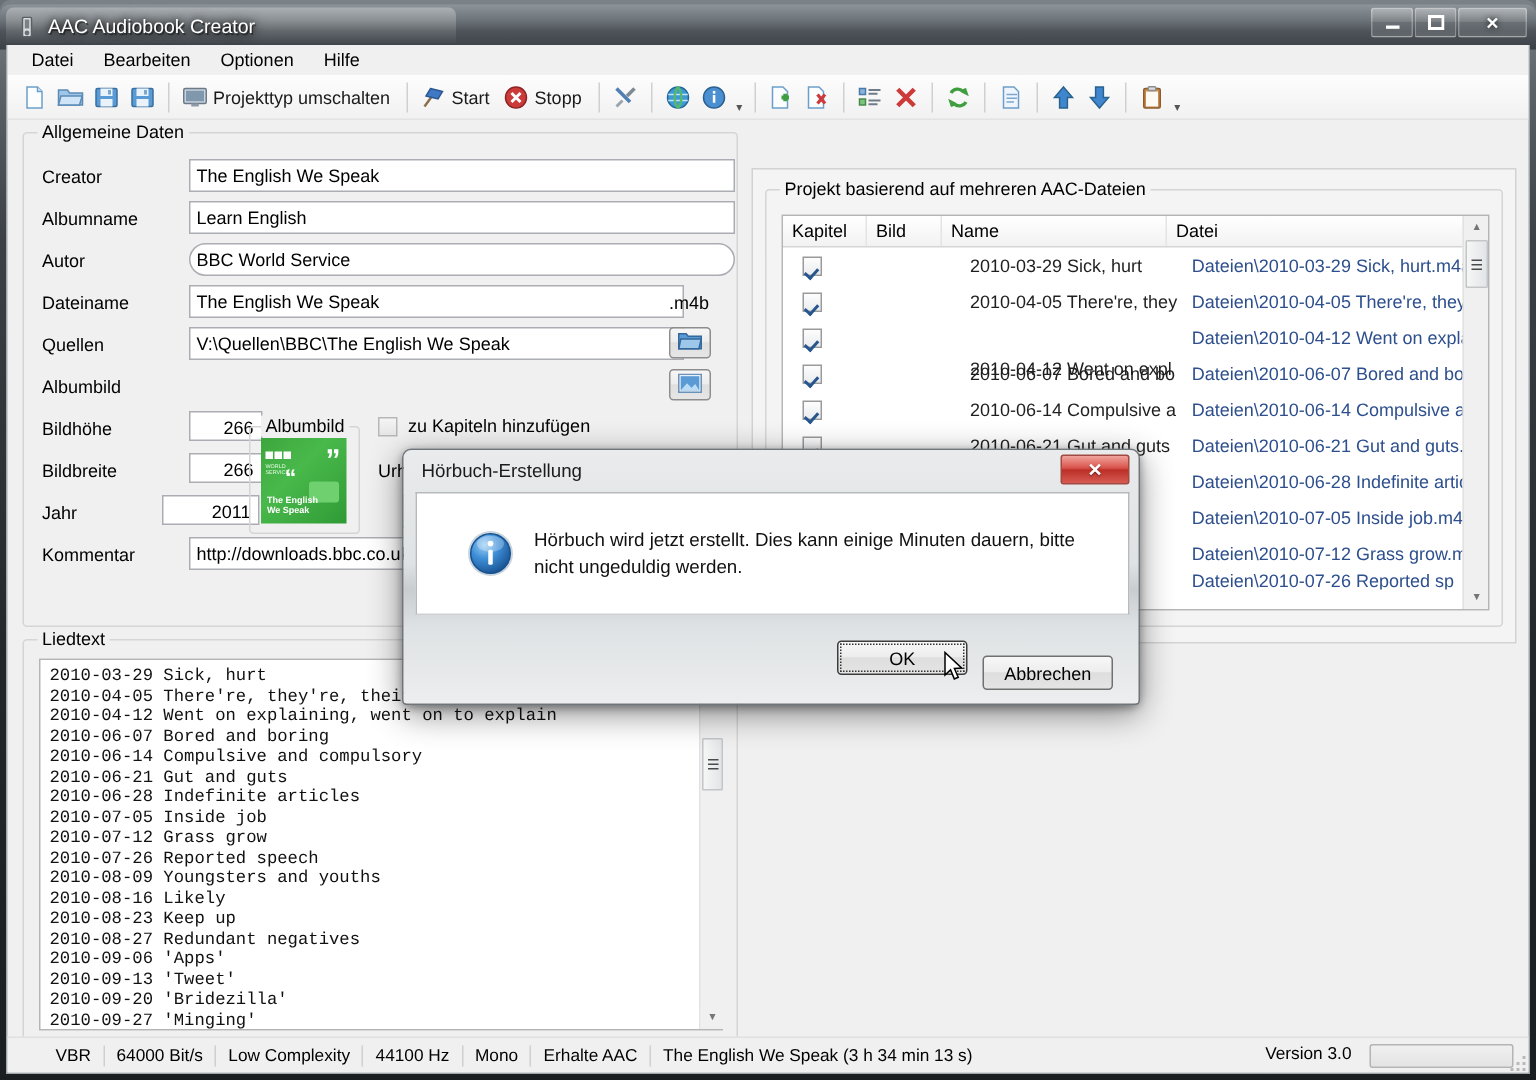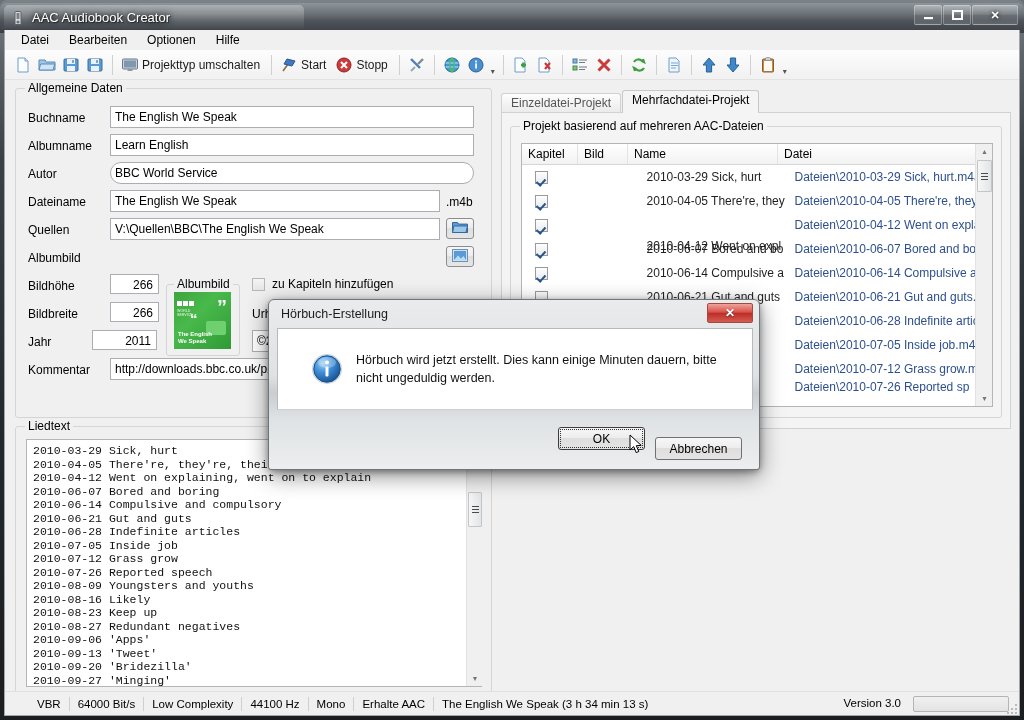--- a/index.html
+++ b/index.html
@@ -98,21 +98,21 @@
     padding: 0 3px; font-size: 12px; color: #000;
   }
 
   
   .flabel { position: absolute; font-size: 12px; color: #000; }
   .finput {
     position: absolute;
     background: #fff; border: 1px solid #abadb3;
     font-family: "Liberation Sans", sans-serif; font-size: 12px;
     color: #000; padding: 2px 3px 0 4px; line-height: 16px;
-    overflow: hidden; white-space: nowrap;
+    overflow: hidden; white-space: nowrap; margin-left: 16px;
   }
   .finput.num { text-align: right; padding-right: 5px; }
   .suffix { position: absolute; font-size: 12px; color: #000; }
   .browse-btn {
     position: absolute; width: 28px; height: 21px;
     border: 1px solid #8d8d8d; border-radius: 3px;
     background: linear-gradient(180deg,#f6f6f6 0%,#ededed 47%,#dfdfdf 50%,#e6e6e6 100%);
     display:flex; align-items:center; justify-content:center;
   }
   .chk-box {
@@ -467,21 +467,21 @@
         </span>
       </div>
       <div class="tb-overflow">
           <span>▾</span>
         </div>
     </div>
 
     <div class="group" style="left:10px; top:58px; width:477px; height:330px;">
       <div class="glabel">Allgemeine Daten</div>
 
-      <div class="flabel" style="left:12px; top:22px;">Buchname</div>
+      <div class="flabel" style="left:12px; top:22px;">Creator</div>
       <div class="finput" style="left:94px; top:17px; width:364px; height:22px;">The English We Speak</div>
 
       <div class="flabel" style="left:12px; top:50px;">Albumname</div>
       <div class="finput" style="left:94px; top:45px; width:364px; height:22px;">Learn English</div>
 
       <div class="flabel" style="left:12px; top:78px;">Autor</div>
       <div class="finput" style="left:94px; top:73px; width:364px; height:22px;border-radius:11px;">BBC World Service</div>
 
       <div class="flabel" style="left:12px; top:106px;">Dateiname</div>
       <div class="finput" style="left:94px; top:101px; width:330px; height:22px;">The English We Speak</div>
@@ -572,24 +572,20 @@
           <div class="vs-grip">
               <i></i>
               <i></i>
               <i></i>
             </div>
         </div>
         <div class="vs-arrow" style="position:absolute; bottom:0;">▼</div>
       </div>
     </div>
 
-    <div class="tabstrip" style="left:496px; top:60px;">
-      <div class="tab">Einzeldatei-Projekt</div>
-      <div class="tab active">Mehrfachdatei-Projekt</div>
-    </div>
     <div class="tabpanel" style="left:496px; top:82px; width:510px; height:317px;"></div>
 
     <div class="group" style="left:505px; top:96px; width:492px; height:292px; background:transparent;">
       <div class="glabel" style="background:#f4f4f4;">Projekt basierend auf mehreren AAC-Dateien</div>
 
       <div class="tbl-wrap" style="left:10px; top:16px; width:472px; height:264px;">
         <div class="tbl-head">
           <div class="th" style="width:56px;">Kapitel</div>
           <div class="th" style="width:50px;">Bild</div>
           <div class="th" style="width:150px;">Name</div>

